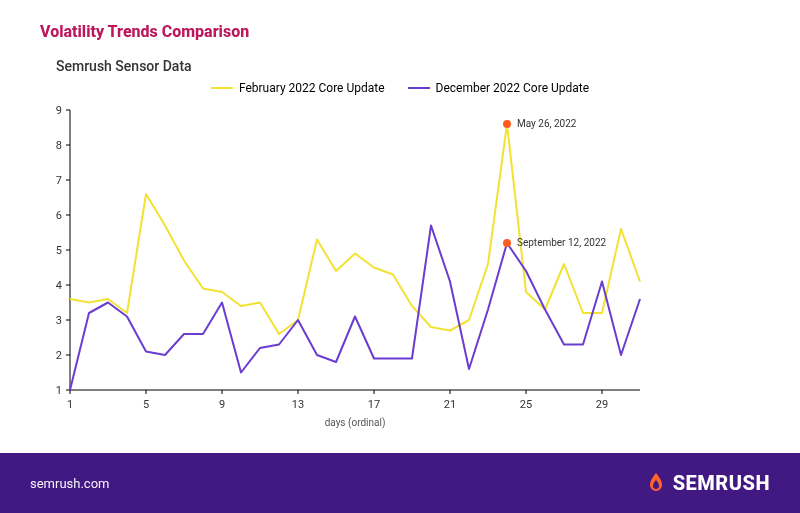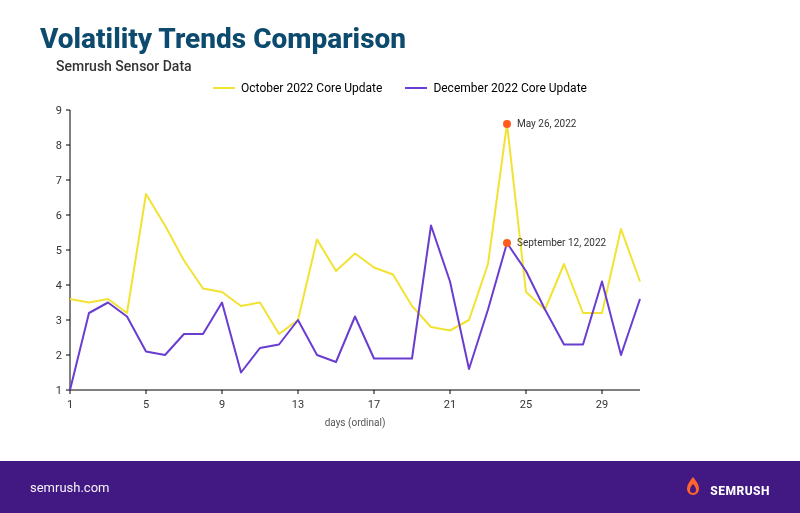--- a/index.html
+++ b/index.html
@@ -1,40 +1,40 @@
 <!DOCTYPE html>
 <html><head>
 <meta charset="utf-8">
 <style>
   html,body{margin:0;padding:0;background:#fff;font-family:-apple-system,BlinkMacSystemFont,"Segoe UI",Roboto,Helvetica,Arial,sans-serif;}
   .page{width:800px;height:513px;position:relative;overflow:hidden;}
-  .title{position:absolute;left:40px;top:22px;font-size:28px;font-weight:800;color:#0c4a6e;}
+  .title{position:absolute;left:40px;top:22px;font-size:16px;font-weight:800;color:#be185d;}
   .subtitle{position:absolute;left:40px;top:58px;font-size:14px;color:#333;font-weight:500;margin-left:16px;}
   .legend{position:absolute;top:78px;left:0;width:800px;text-align:center;font-size:12px;}
   .legend-item{display:inline-flex;align-items:center;margin:0 10px;}
   .legend-swatch{width:22px;height:2.5px;margin-right:6px;display:inline-block;}
   .chart-wrap{position:absolute;left:40px;top:100px;width:720px;height:330px;}
   .tick-label{font-size:11px;fill:#333;font-family:inherit;}
-  .footer{position:absolute;left:0;bottom:0;width:800px;height:52px;background:#421983;display:flex;align-items:center;justify-content:space-between;padding:0 30px;box-sizing:border-box;color:#fff;}
+  .footer{position:absolute;left:0;bottom:0;width:800px;height:60px;background:#421983;display:flex;align-items:center;justify-content:space-between;padding:0 30px;box-sizing:border-box;color:#fff;}
   .footer-url{font-size:13px;opacity:0.95;}
-  .footer-logo{display:flex;align-items:flex-end;font-weight:800;font-size:12px;letter-spacing:0.5px;}
+  .footer-logo{display:flex;align-items:center;font-weight:800;font-size:20px;letter-spacing:0.5px;}
   .annotation{font-size:10px;fill:#333;font-family:inherit;}
   .xlabel{font-size:10px;fill:#555;text-anchor:middle;font-family:inherit;}
 </style>
 </head>
 <body>
 
 <div class="page">
   <div class="title">Volatility Trends Comparison</div>
   <div class="subtitle">Semrush Sensor Data</div>
 
   <div class="legend">
     <span class="legend-item">
       <span class="legend-swatch" style="background:#f2e233"></span>
-      <span>October 2022 Core Update</span>
+      <span>February 2022 Core Update</span>
     </span>
     <span class="legend-item">
       <span class="legend-swatch" style="background:#6a3dd1"></span>
       <span>December 2022 Core Update</span>
     </span>
   </div>
 
   <div class="chart-wrap">
     <svg id="chart-svg" width="720" height="330" viewBox="0 0 720 330">
         <line x1="30" y1="10" x2="30" y2="290" stroke="#000" stroke-width="1"></line>

